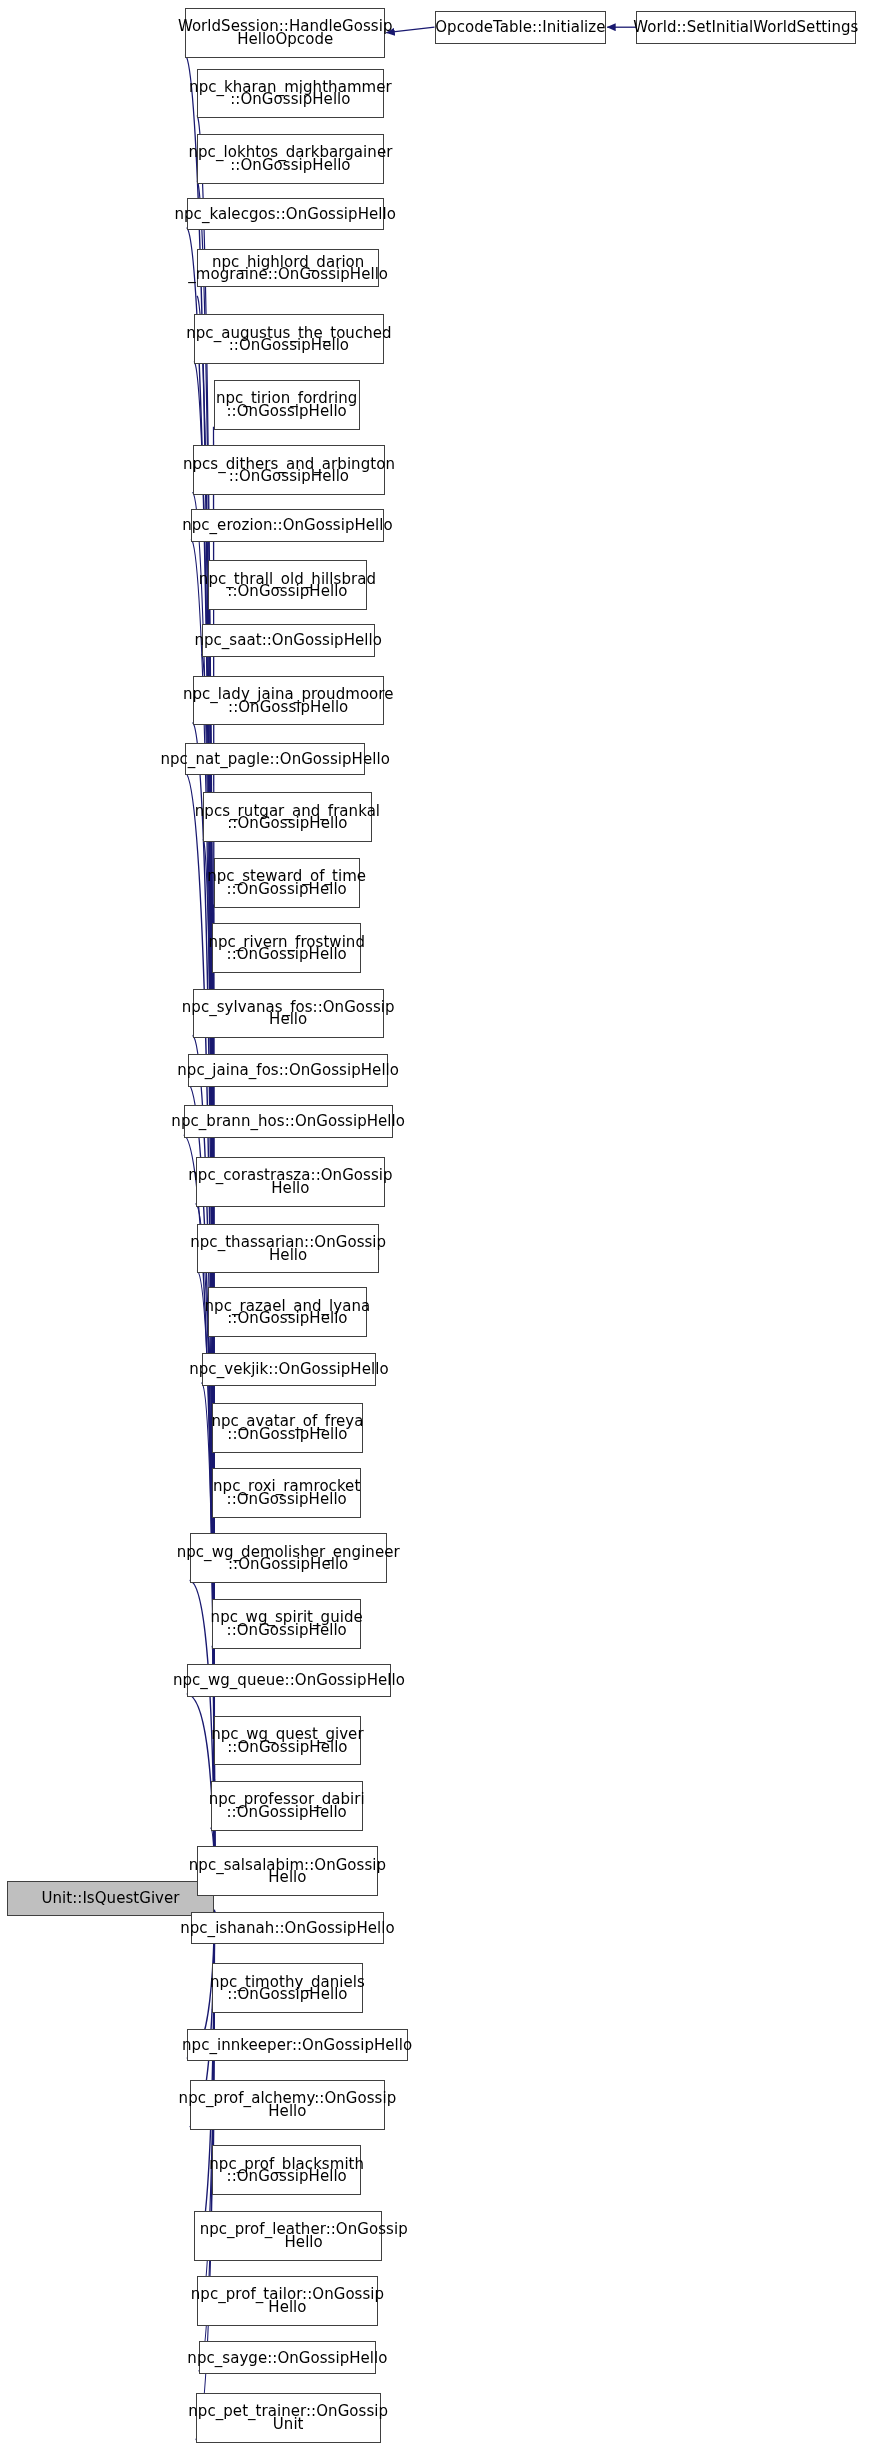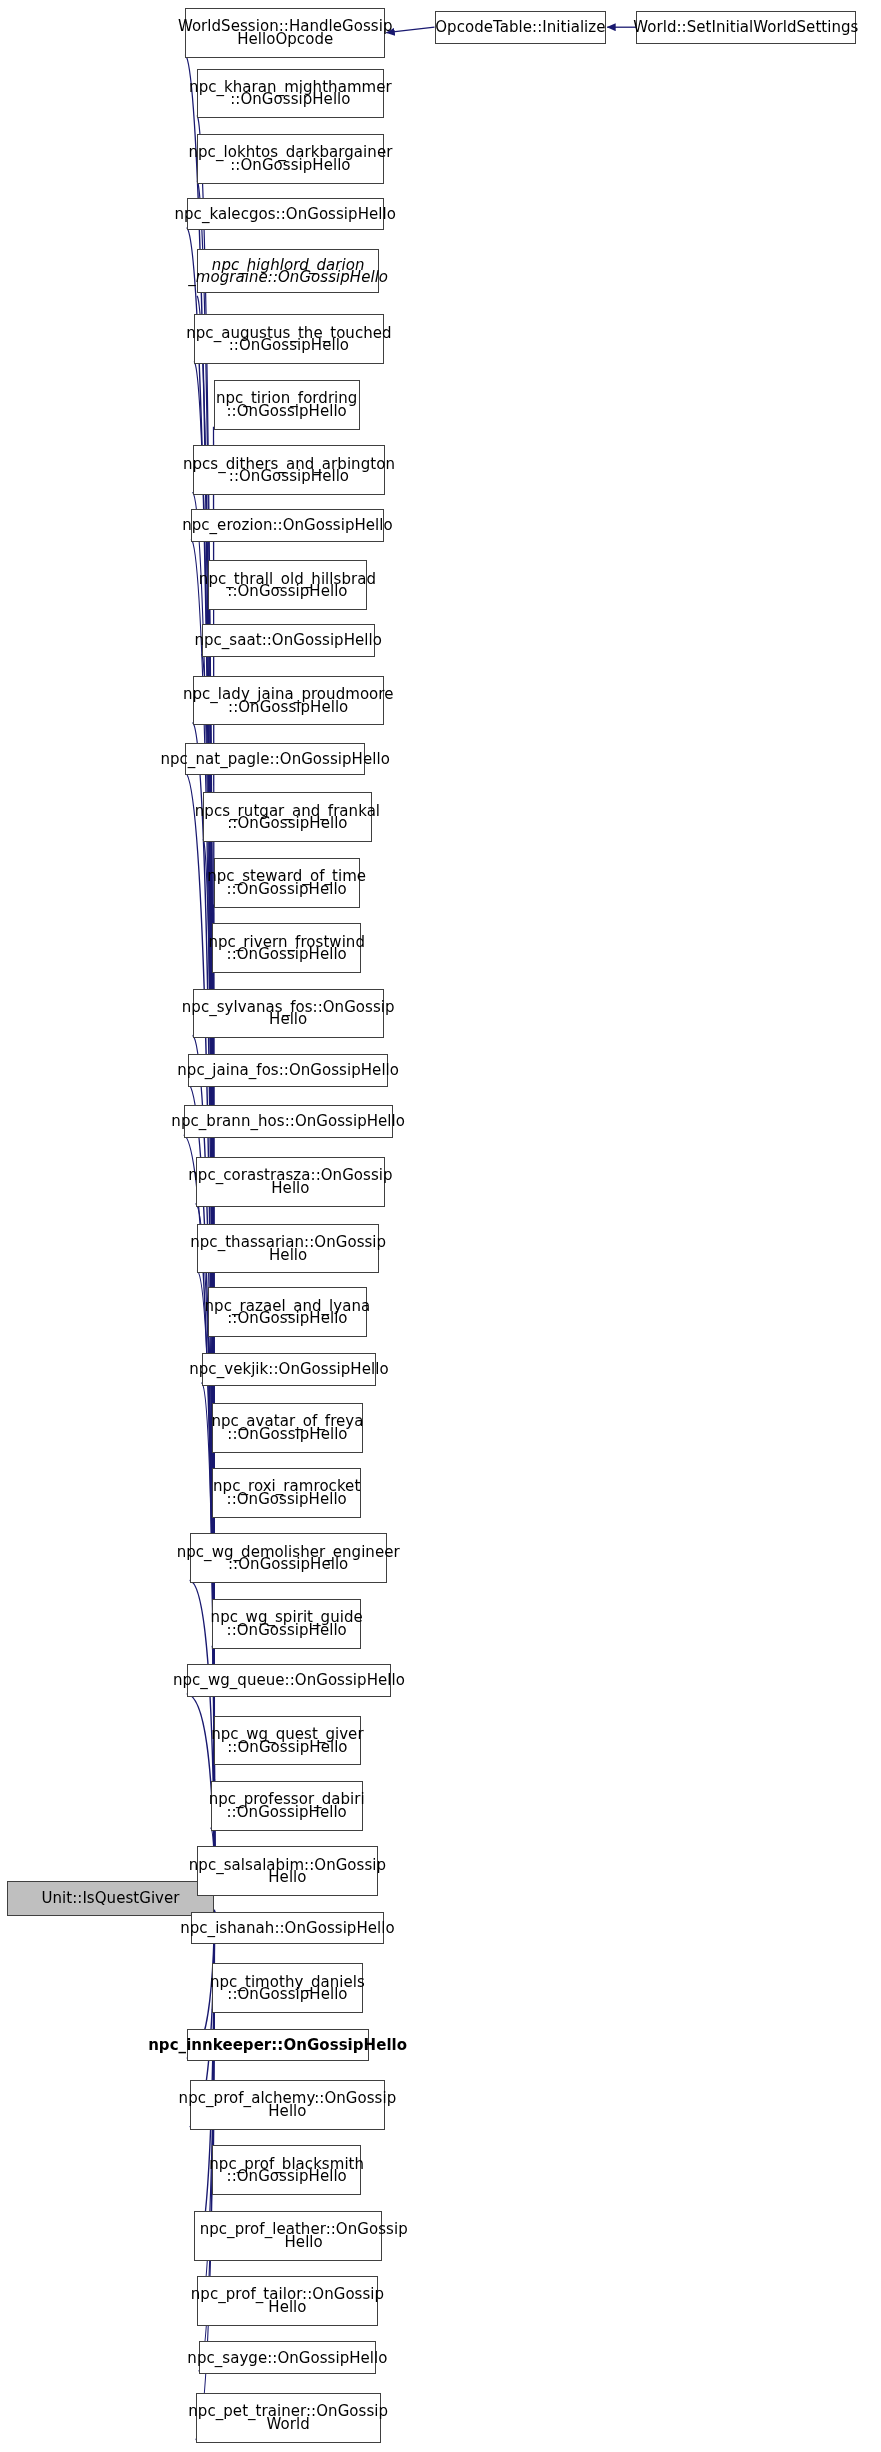--- a/index.html
+++ b/index.html
@@ -85,21 +85,21 @@
       <div class="node center" style="left: 7.4661px; top: 1880.65px; width: 206.064px; height: 35.807px;"><span>Unit::IsQuestGiver</span></div>
       <div class="node" style="left: 185.159px; top: 7.78413px; width: 200.092px; height: 49.8184px;"><span>WorldSession::HandleGossip
 HelloOpcode</span></div>
       <div class="node" style="left: 434.527px; top: 10.8978px; width: 171.72px; height: 32.6933px;"><span>OpcodeTable::Initialize</span></div>
       <div class="node" style="left: 636.112px; top: 10.8978px; width: 219.503px; height: 32.6933px;"><span>World::SetInitialWorldSettings</span></div>
       <div class="node" style="left: 197.105px; top: 68.5003px; width: 186.653px; height: 49.8184px;"><span>npc_kharan_mighthammer
 ::OnGossipHello</span></div>
       <div class="node" style="left: 197.105px; top: 133.887px; width: 186.653px; height: 49.8184px;"><span>npc_lokhtos_darkbargainer
 ::OnGossipHello</span></div>
       <div class="node" style="left: 186.653px; top: 197.717px; width: 197.105px; height: 32.6933px;"><span>npc_kalecgos::OnGossipHello</span></div>
-      <div class="node" style="left: 197.105px; top: 249.092px; width: 182.173px; height: 44px; font-style: italic;"><span>npc_highlord_darion
+      <div class="node" style="left: 197.105px; top: 249.092px; width: 182.173px; height: 38px;"><span>npc_highlord_darion
 _mograine::OnGossipHello</span></div>
       <div class="node" style="left: 194.119px; top: 314.479px; width: 189.639px; height: 49.8184px;"><span>npc_augustus_the_touched
 ::OnGossipHello</span></div>
       <div class="node" style="left: 213.531px; top: 379.865px; width: 146.336px; height: 49.8184px;"><span>npc_tirion_fordring
 ::OnGossipHello</span></div>
       <div class="node" style="left: 192.625px; top: 445.252px; width: 192.625px; height: 49.8184px;"><span>npcs_dithers_and_arbington
 ::OnGossipHello</span></div>
       <div class="node" style="left: 191.132px; top: 509.082px; width: 192.625px; height: 32.6933px;"><span>npc_erozion::OnGossipHello</span></div>
       <div class="node" style="left: 207.558px; top: 560.457px; width: 159.775px; height: 49.8184px;"><span>npc_thrall_old_hillsbrad
 ::OnGossipHello</span></div>
@@ -135,26 +135,26 @@
       <div class="node" style="left: 186.653px; top: 1664.25px; width: 204.571px; height: 32.6933px;"><span>npc_wg_queue::OnGossipHello</span></div>
       <div class="node" style="left: 213.531px; top: 1715.62px; width: 147.829px; height: 49.8184px;"><span>npc_wg_quest_giver
 ::OnGossipHello</span></div>
       <div class="node" style="left: 210.544px; top: 1781.01px; width: 152.308px; height: 49.8184px;"><span>npc_professor_dabiri
 ::OnGossipHello</span></div>
       <div class="node" style="left: 197.105px; top: 1846.39px; width: 180.68px; height: 49.8184px;"><span>npc_salsalabim::OnGossip
 Hello</span></div>
       <div class="node" style="left: 191.132px; top: 1911.78px; width: 192.625px; height: 32.6933px;"><span>npc_ishanah::OnGossipHello</span></div>
       <div class="node" style="left: 212.037px; top: 1963.16px; width: 150.815px; height: 49.8184px;"><span>npc_timothy_daniels
 ::OnGossipHello</span></div>
-      <div class="node" style="left: 186.653px; top: 2028.54px; width: 182px; height: 32.6933px; font-weight: bold;"><span>npc_innkeeper::OnGossipHello</span></div>
+      <div class="node" style="left: 186.653px; top: 2028.54px; width: 221px; height: 32.6933px;"><span>npc_innkeeper::OnGossipHello</span></div>
       <div class="node" style="left: 189.639px; top: 2079.92px; width: 195.612px; height: 49.8184px;"><span>npc_prof_alchemy::OnGossip
 Hello</span></div>
       <div class="node" style="left: 212.037px; top: 2145.31px; width: 149.322px; height: 49.8184px;"><span>npc_prof_blacksmith
 ::OnGossipHello</span></div>
       <div class="node" style="left: 194.119px; top: 2210.69px; width: 188.146px; height: 49.8184px; padding-left: 31px;"><span>npc_prof_leather::OnGossip
 Hello</span></div>
       <div class="node" style="left: 197.105px; top: 2276.08px; width: 180.68px; height: 49.8184px;"><span>npc_prof_tailor::OnGossip
 Hello</span></div>
       <div class="node" style="left: 198.598px; top: 2341.47px; width: 177.693px; height: 32.6933px; text-align: center;"><span>npc_sayge::OnGossipHello</span></div>
       <div class="node" style="left: 195.612px; top: 2392.84px; width: 185.159px; height: 49.8184px;"><span>npc_pet_trainer::OnGossip
-World</span></div>
+Unit</span></div>
     </div>
 </div>
 
 </body></html>

